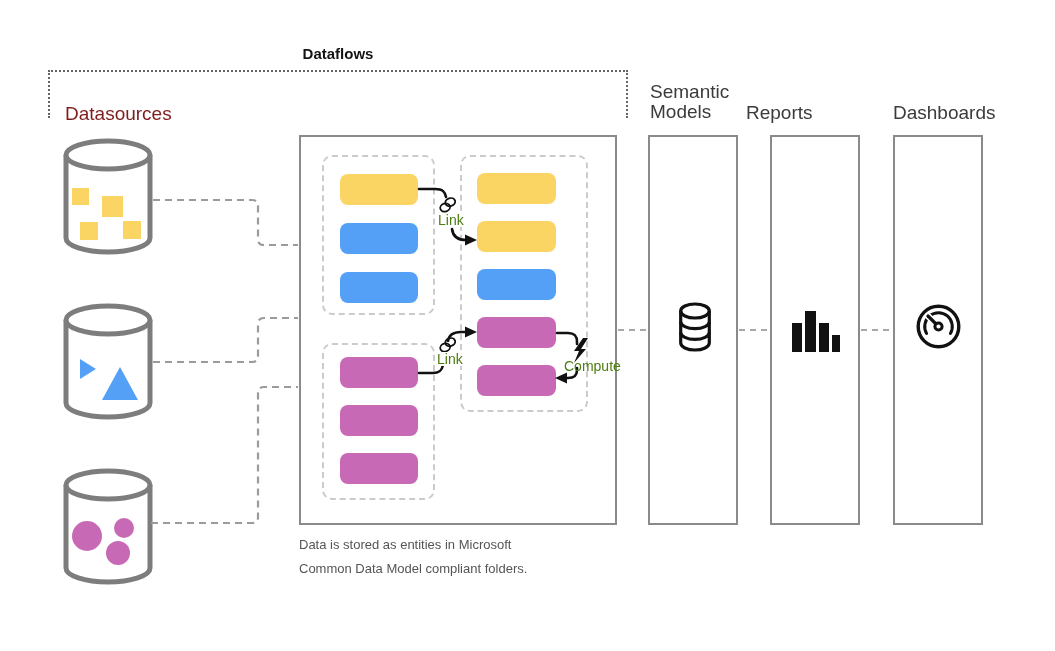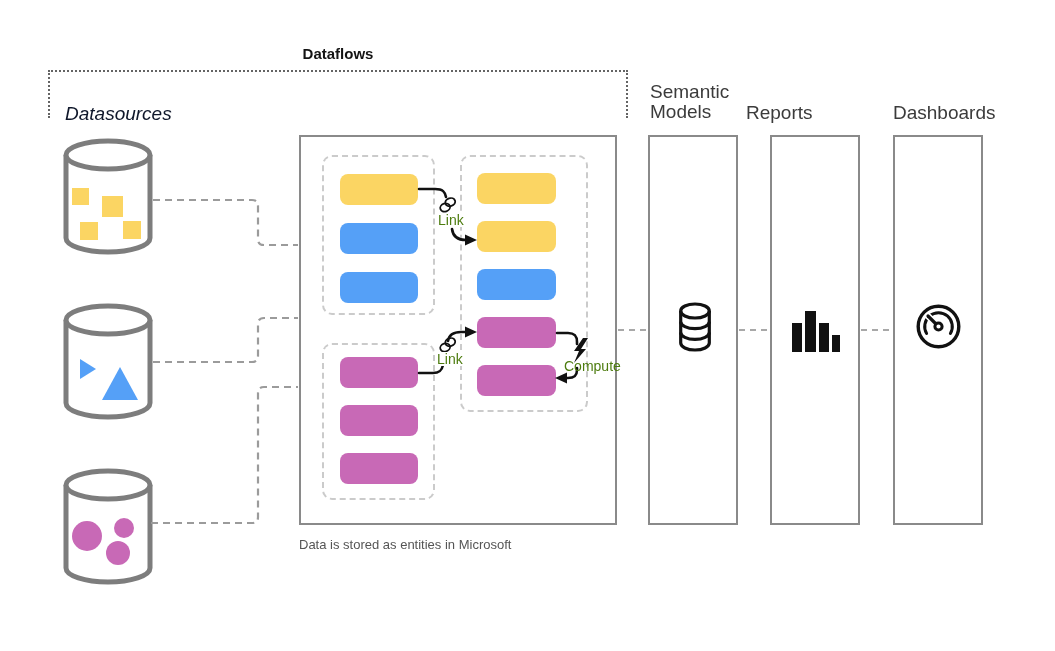--- a/index.html
+++ b/index.html
@@ -14,21 +14,21 @@
     left:238px; top:45px; width:200px; text-align:center;
     font-size:15px; font-weight:bold; color:#141414;
   }
   .bracket {
     left:48px; top:70px; width:580px; height:48px;
     border-top:2px dotted #646464;
     border-left:2px dotted #646464;
     border-right:2px dotted #646464;
   }
   .col-label { font-size:19px; white-space:nowrap; }
-  .gray-label { color:#0f172a;font-style:italic; }
+  .gray-label { color:#7f1d1d; }
   .dark-label { color:#3b3b3b; }
   .lbl-datasources { left:65px; top:103px; }
   .lbl-adls { left:299px; top:103px; }
   .lbl-semantic { left:650px; top:82px; width:84px; white-space:normal; line-height:20px; }
   .lbl-reports { left:746px; top:102px; }
   .lbl-dashboards { left:893px; top:102px; }
 
   .stage-box { border:2px solid #8a8a8a; background:#fff; }
   .box-adls { left:299px; top:135px; width:318px; height:390px; }
   .box-semantic { left:648px; top:135px; width:90px; height:390px; }
@@ -193,15 +193,16 @@
   <svg class="abs" style="left:915px;top:303px" width="47" height="47" viewBox="0 0 47 47">
     <circle cx="23.5" cy="23.5" r="20.3" fill="none" stroke="#111" stroke-width="3.4"></circle>
     <path d="M11.6,30.5 A13.8,13.8 0 1 1 35.4,30.5" fill="none" stroke="#111" stroke-width="3" stroke-linecap="round"></path>
     <line x1="21" y1="21" x2="12.5" y2="12.5" stroke="#fff" stroke-width="6.5"></line>
     <line x1="22" y1="22" x2="13" y2="13" stroke="#111" stroke-width="3.2" stroke-linecap="round"></line>
     <circle cx="23.5" cy="23.5" r="3.6" fill="#fff" stroke="#111" stroke-width="3"></circle>
   </svg>
 
   <div class="abs caption">
     <div>Data is stored as entities in Microsoft</div>
+    <div>Common Data Model compliant folders.</div>
   </div>
 
 </div>
 
 </body></html>

